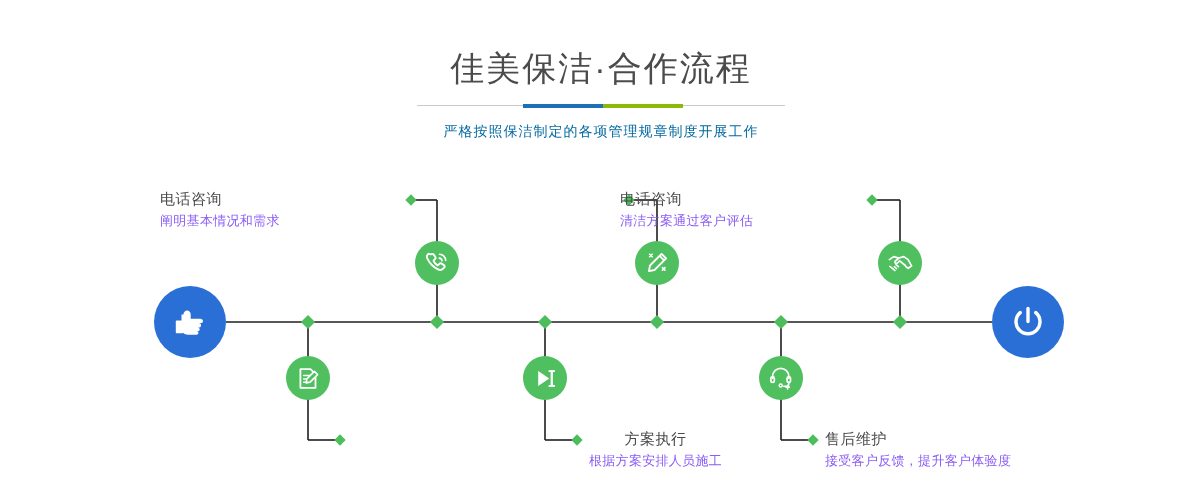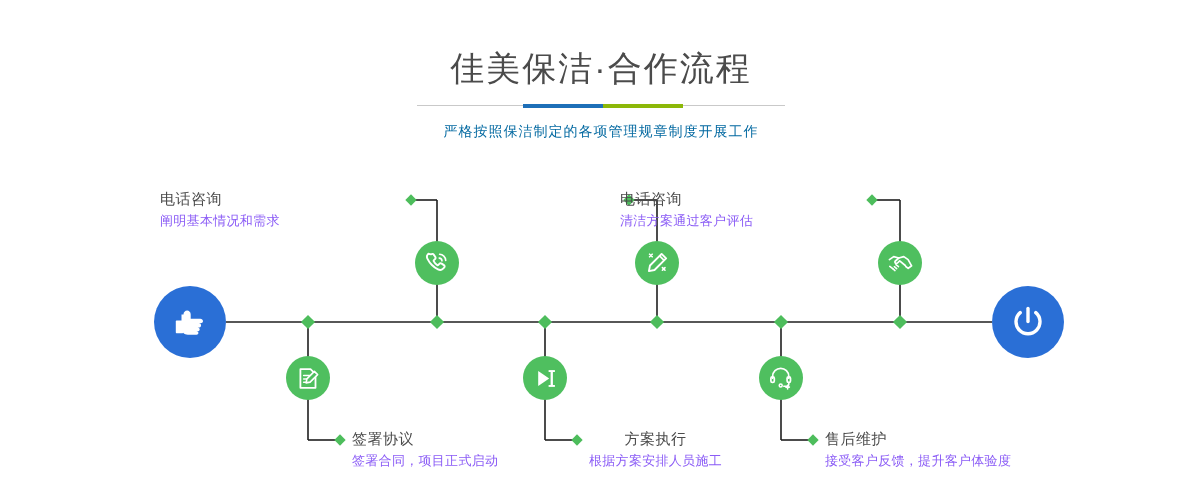--- a/index.html
+++ b/index.html
@@ -251,24 +251,20 @@
       <span>
         <svg width="25" height="25" viewBox="0 0 25 25">
           <path fill="none" stroke="#ffffff" stroke-width="1.8" stroke-linejoin="round" d="M4.4 3.2h10.1l5 5v13.6H4.4z"></path>
           <path fill="none" stroke="#ffffff" stroke-width="1.5" stroke-linecap="round" d="M7.6 9.6h6.1"></path>
           <path fill="none" stroke="#ffffff" stroke-width="1.5" stroke-linecap="round" d="M7.6 12.9h8.2"></path>
           <path fill="none" stroke="#ffffff" stroke-width="1.5" stroke-linecap="round" d="M7.6 16.2h5"></path>
           <path fill="#4fbf5f" stroke="#ffffff" stroke-width="1.6" stroke-linejoin="round" d="M18.4 5.4l3.2 3.2-7.5 7.5-4 .8.8-4z"></path>
         </svg>
       </span>
     </div>
-    <div class="node-label label-bottom" style="left:352px; top:428px;">
-      <div class="title">签署协议</div>
-      <div class="desc">签署合同，项目正式启动</div>
-    </div>
 
     <div class="node-circle" style="left:523px; top:356px;">
       <span>
         <svg width="25" height="25" viewBox="0 0 25 25">
           <path fill="#ffffff" d="M5.2 5.1l11 7.4-11 7.4z"></path>
           <rect x="17.6" y="5.1" width="2.3" height="14.8" fill="#ffffff"></rect>
           <rect x="15.6" y="4.1" width="6.3" height="1.9" fill="#ffffff"></rect>
           <rect x="15.6" y="19" width="6.3" height="1.9" fill="#ffffff"></rect>
         </svg>
       </span>

